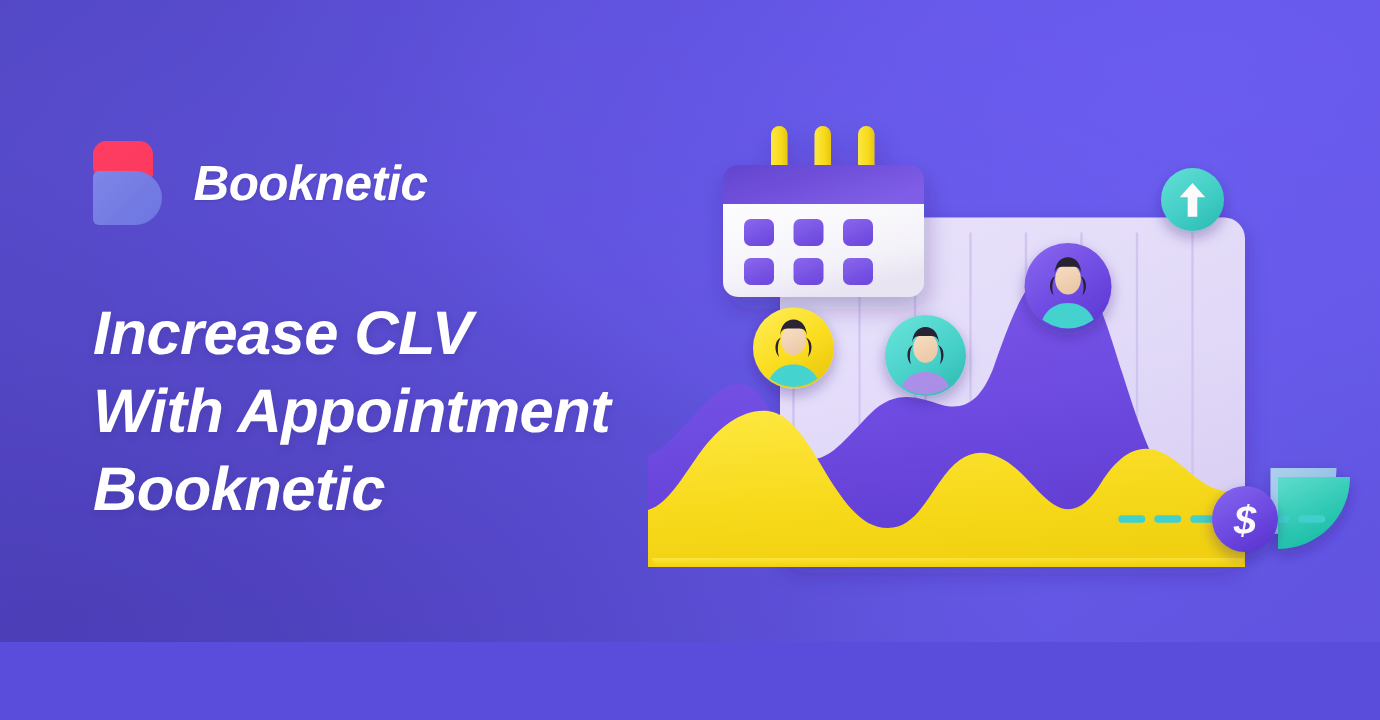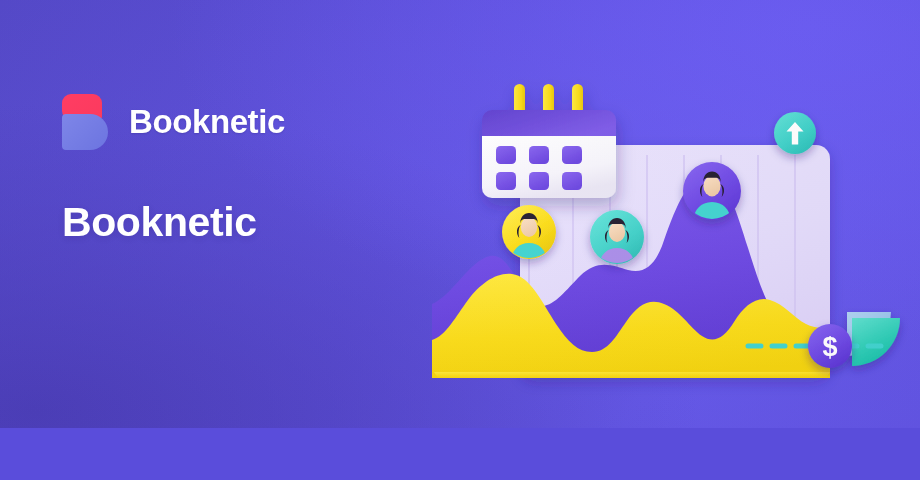--- a/index.html
+++ b/index.html
@@ -11,20 +11,21 @@
   }
 
   #banner {
     position:relative;
     width:920px; height:428px;
     overflow:hidden;
     background:
       radial-gradient(120% 130% at 88% 6%, #6a5bf5 0%, rgba(106,91,245,0) 58%),
       radial-gradient(120% 120% at 4% 96%, #4a3cba 0%, rgba(74,60,186,0) 60%),
       linear-gradient(118deg, #5448cc 0%, #5b4ddd 46%, #6356ea 74%, #6153e6 100%);
+    font-style: italic;
   }
   
   #banner::after{
     content:"";position:absolute;inset:0;pointer-events:none;
     background:radial-gradient(130% 120% at 50% 50%, rgba(255,255,255,.035) 0%, rgba(0,0,0,.05) 100%);
   }
 
   
   .logo-wrap{
     position:absolute; left:62px; top:94px;
@@ -67,20 +68,22 @@
 
   <div class="logo-wrap">
     <div class="logo-mark">
       <div class="logo-top"></div>
       <div class="logo-bot"></div>
     </div>
     <div class="logo-text">Booknetic</div>
   </div>
 
   <div class="headline">
+    <span>Increase CLV</span>
+    <span>With Appointment</span>
     <span>Booknetic</span>
   </div>
 
   <div id="art">
     <svg width="502" height="360" viewBox="0 0 502 360" xmlns="http://www.w3.org/2000/svg">
       <defs>
 
         <linearGradient id="gPanel" x1="0" y1="0" x2="0.35" y2="1">
           <stop offset="0%" stop-color="#eae3fd"></stop>
           <stop offset="55%" stop-color="#e4dcfb"></stop>

